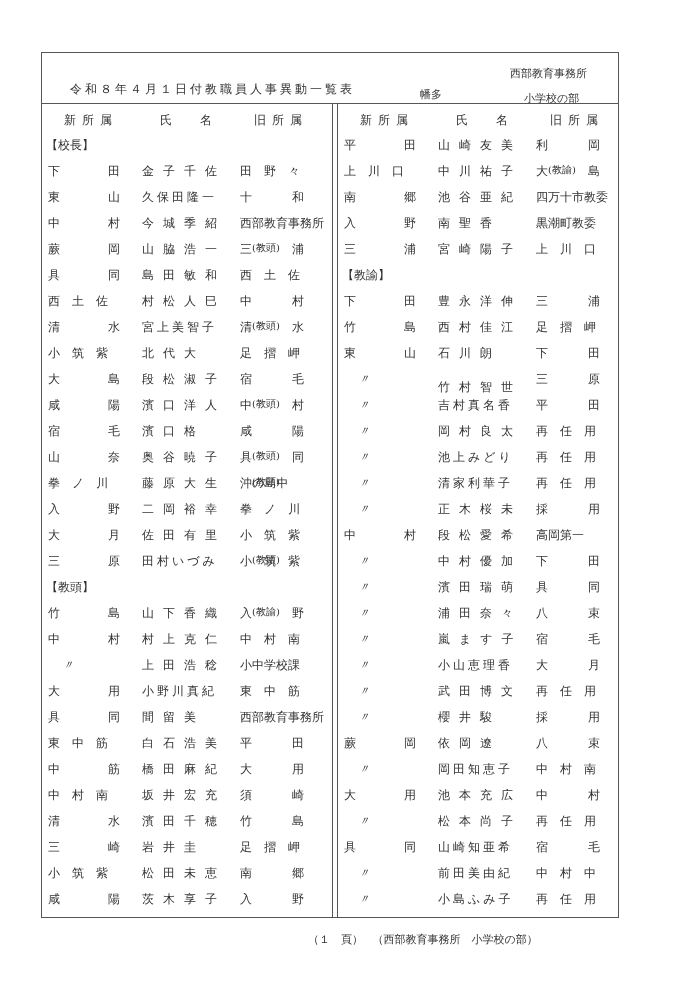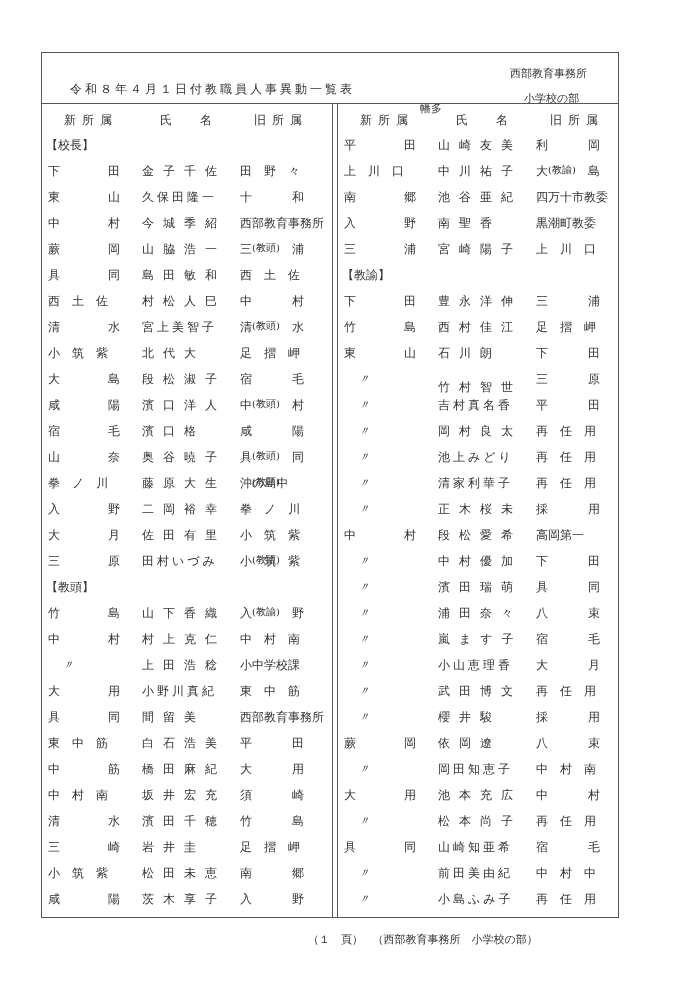--- a/index.html
+++ b/index.html
@@ -3,21 +3,21 @@
 <meta charset="utf-8">
 <style>
   html, body { margin:0; padding:0; background:#ffffff; }
   body { width:700px; height:990px; position:relative; overflow:hidden;
          font-family:"DejaVu Serif", serif; color:#333; }
   .frame { position:absolute; left:41px; top:52px; width:578px; height:866px;
            border:1px solid #555; box-sizing:border-box; }
   .hdr-line { position:absolute; left:0; right:0; top:50px; border-top:1px solid #555; }
   .title { position:absolute; left:28px; top:28px; font-size:12px; letter-spacing:3px; }
   .office { position:absolute; left:468px; top:13px; font-size:11px; }
-  .district { position:absolute; left:378px; top:48px; font-size:11px; }
+  .district { position:absolute; left:378px; top:34px; font-size:11px; }
   .dept { position:absolute; left:482px; top:38px; font-size:11px; }
   .vsep1 { position:absolute; left:290px; top:50px; bottom:0; border-left:1px solid #555; }
   .vsep2 { position:absolute; left:295px; top:50px; bottom:0; border-left:1px solid #555; }
   .col { position:absolute; top:50px; width:290px; }
   .col.left { left:0; }
   .col.right { left:296px; }
   .colhead { position:relative; height:26px; font-size:12px; }
   .colhead span { position:absolute; top:9px; letter-spacing:6px; }
   .row { position:relative; height:26px; font-size:12px; }
   .row span { position:absolute; top:8px; white-space:nowrap; }

